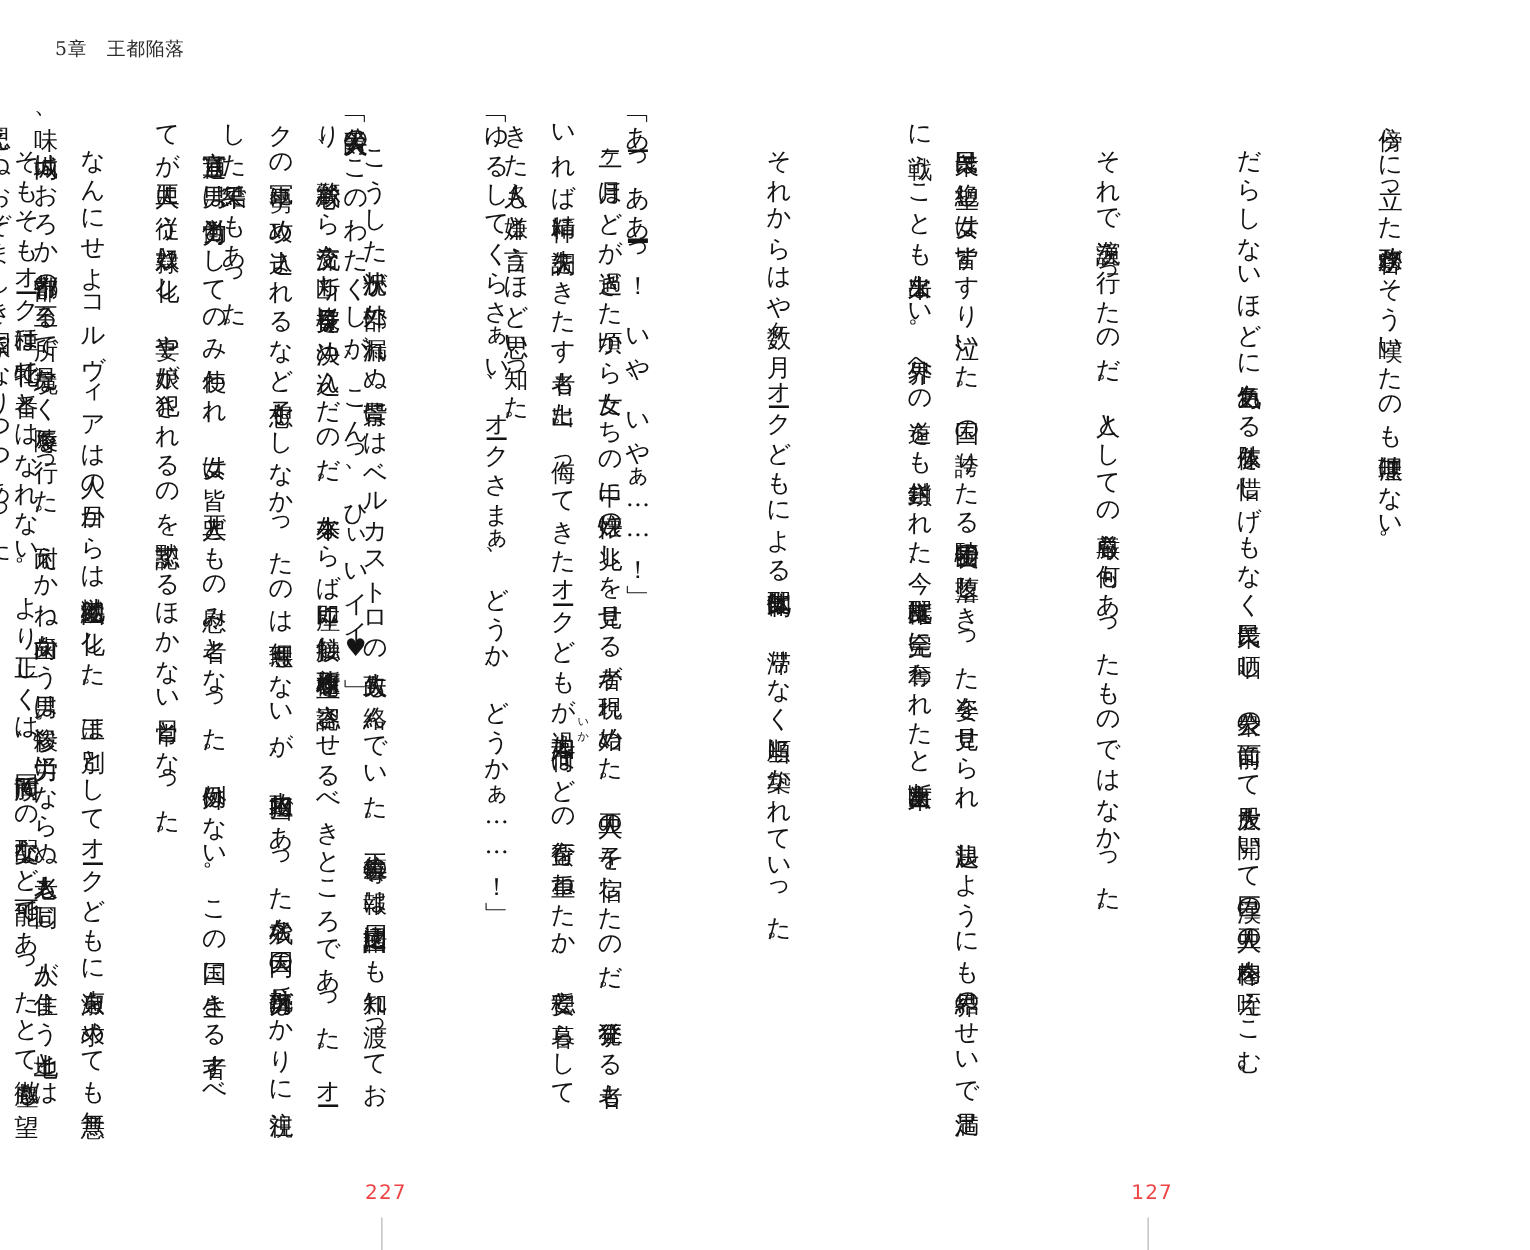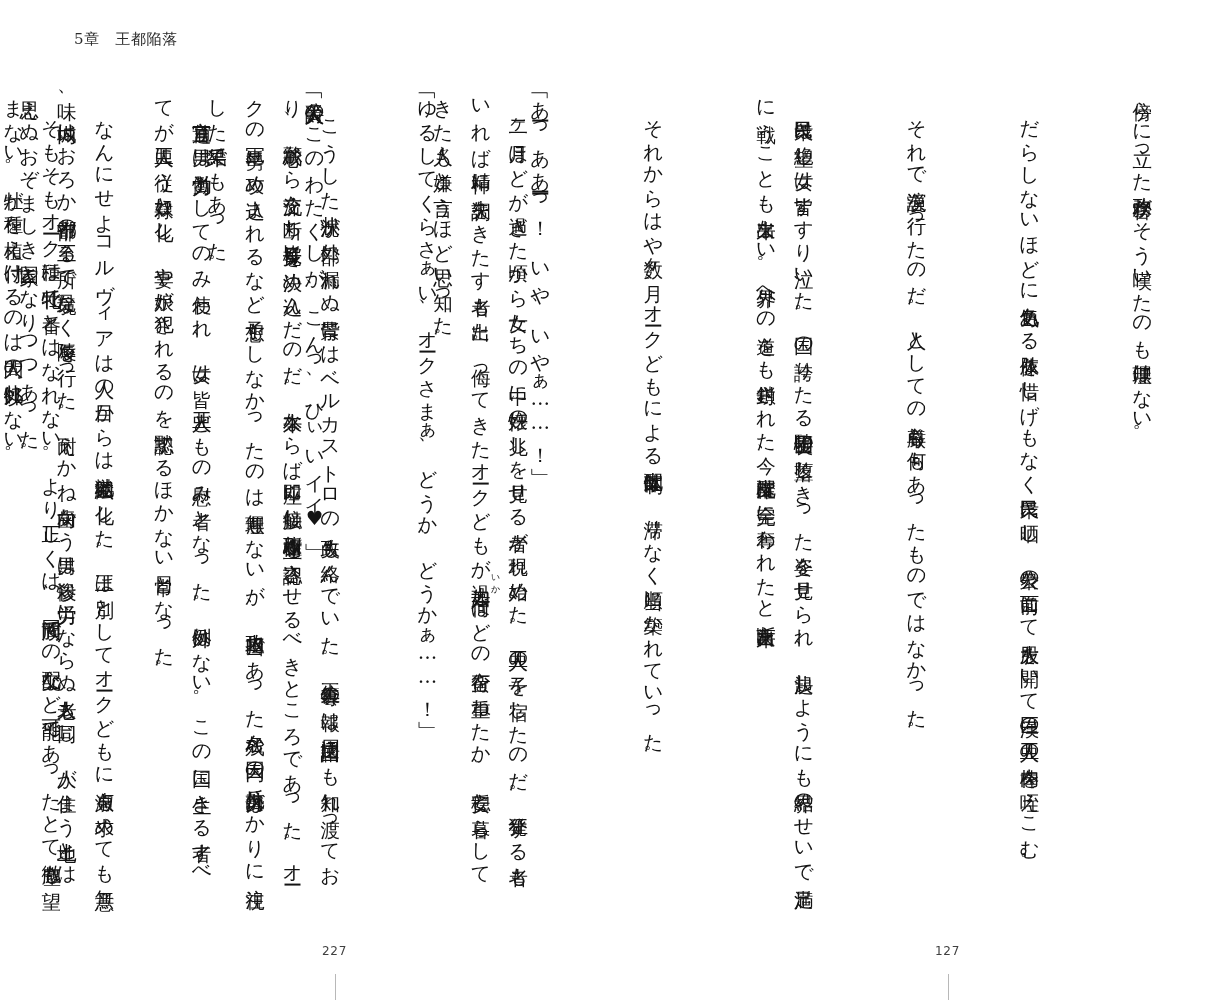--- a/index.html
+++ b/index.html
@@ -13,21 +13,20 @@
     overflow: hidden;
     font-family: "DejaVu Serif", "Liberation Serif", serif;
     color: #1a1a1a;
   }
 
   #book-spread {
     position: relative;
     width: 1152px;
     height: 1000px;
     background: #ffffff;
-    margin-left: 30px;
   }
 
   
   .running-header {
     position: absolute;
     top: 30px;
     left: 44px;
     font-size: 15px;
     letter-spacing: 0.04em;
     color: #2b2b2b;
@@ -74,22 +73,22 @@
   ruby { ruby-position: over; }
   rt {
     font-size: 9px;
     letter-spacing: 0;
     line-height: 1;
   }
 
   
   .folio {
     position: absolute;
-    font-size: 12px;
-    color: #404040;
+    font-size: 16px;
+    color: #ef4444;
     font-family: "DejaVu Sans", "Liberation Sans", sans-serif;
     letter-spacing: 0.06em;
     text-align: center;
   }
   .folio-right { top: 944px; left: 905px; }
   .folio-left  { top: 944px; left: 292px; }
 
   .folio-rule {
     position: absolute;
     width: 1px;

